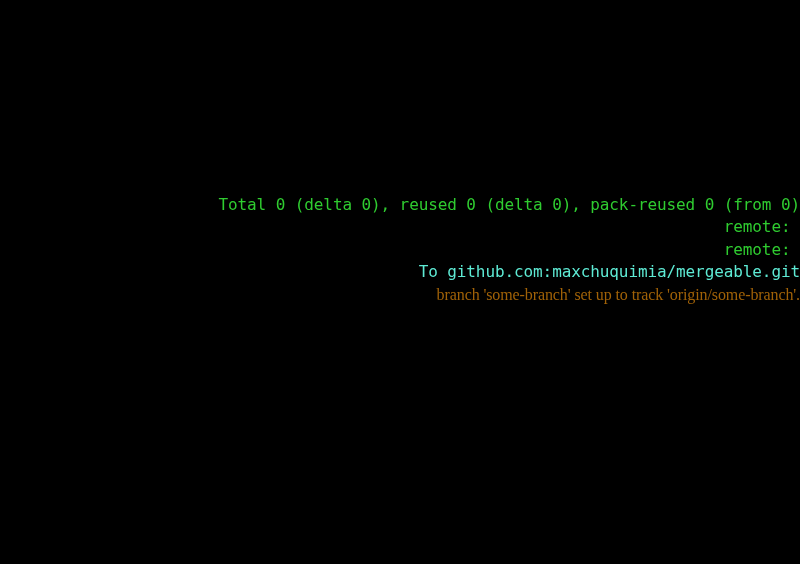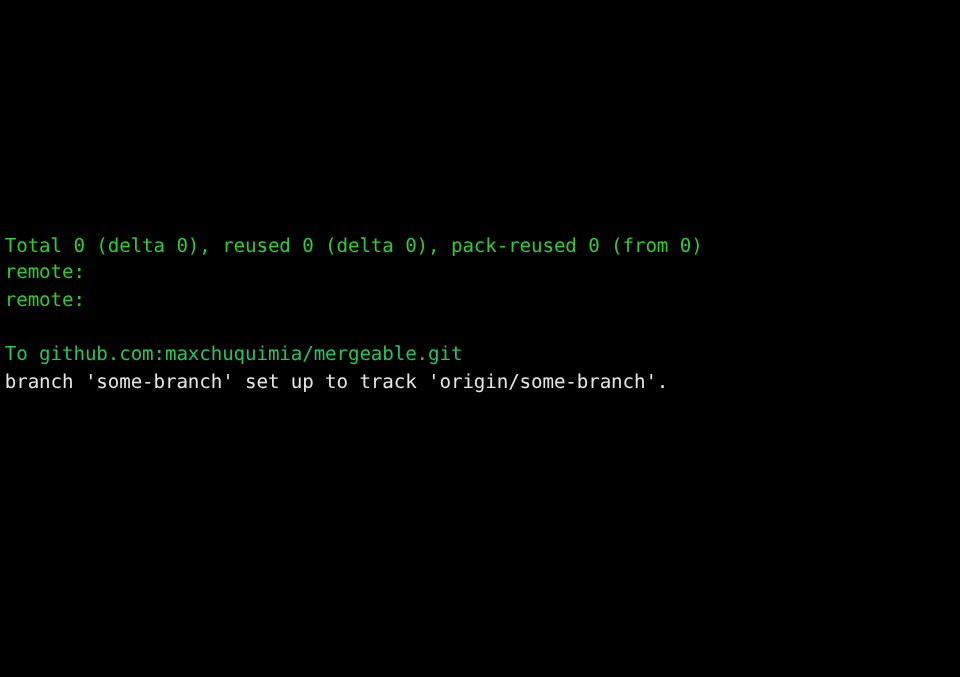--- a/index.html
+++ b/index.html
@@ -15,20 +15,21 @@
     font-family: "DejaVu Sans Mono", "Liberation Mono", monospace;
   }
   #terminal {
     position: absolute;
     top: 0;
     left: 0;
     width: 800px;
     height: 556px;
     background: #000000;
     box-sizing: border-box;
+    text-align: right;
   }
   #output {
     position: absolute;
     left: 4px;
     top: 194px;
     width: 796px;
   }
   .line {
     display: block;
     font-family: "DejaVu Sans Mono", "Liberation Mono", monospace;
@@ -47,16 +48,16 @@
   }
 </style>
 </head>
 <body style="background: rgb(0, 0, 0);">
 
 <div id="terminal" style="background: rgb(0, 0, 0);">
   <div id="output">
     <span class="line" style="color: rgb(47, 204, 48);">Total 0 (delta 0), reused 0 (delta 0), pack-reused 0 (from 0)</span>
     <span class="line" style="color: rgb(47, 204, 48);">remote: </span>
     <span class="line" style="color: rgb(47, 204, 48);">remote: </span>
-    <span class="line" style="color: #22c55e; margin-top: 23px;">To github.com:maxchuquimia/mergeable.git</span>
-    <span class="line" style="color: #e5e5e5;">branch 'some-branch' set up to track 'origin/some-branch'.</span>
+    <span class="line" style="color: #5eead4;">To github.com:maxchuquimia/mergeable.git</span>
+    <span class="line" style="color: #a16207; font-family: Liberation Serif, serif;">branch 'some-branch' set up to track 'origin/some-branch'.</span>
   </div>
 </div>
 
 </body></html>

